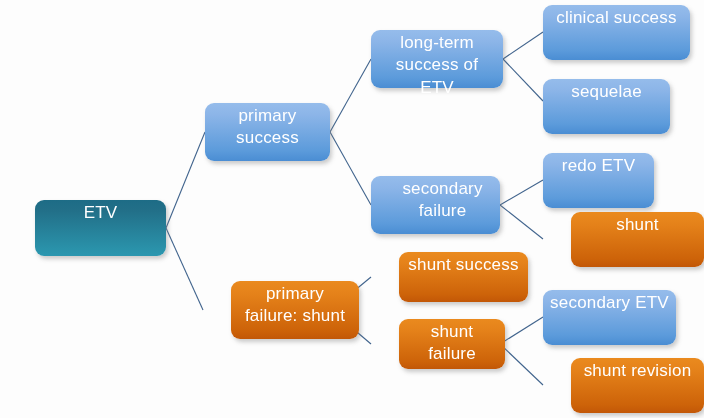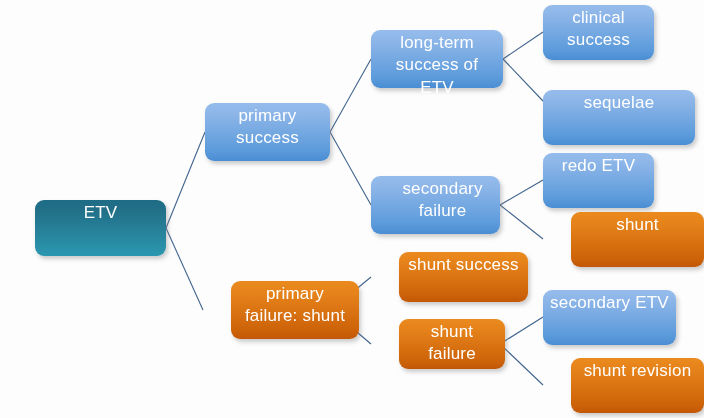--- a/index.html
+++ b/index.html
@@ -74,20 +74,20 @@
       <div class="node blue" style="left: 205px; top: 103px; width: 125px; height: 58px;"><span>primary
 success</span></div>
       <div class="node orange" style="left: 203px; top: 281px; width: 128px; height: 58px;"><span>primary
 failure: shunt</span></div>
       <div class="node blue" style="left: 371px; top: 30px; width: 132px; height: 58px;"><span>long-term
 success  of ETV</span></div>
       <div class="node blue" style="left: 371px; top: 176px; width: 129px; height: 58px; padding-left: 20px;"><span>secondary
 failure</span></div>
       <div class="node orange" style="left: 371px; top: 252px; width: 129px; height: 50px;"><span>shunt success</span></div>
       <div class="node orange" style="left: 371px; top: 319px; width: 106px; height: 50px;"><span>shunt failure</span></div>
-      <div class="node blue" style="left: 543px; top: 5px; width: 111px; height: 55px;"><span>clinical success</span></div>
-      <div class="node blue" style="left: 543px; top: 90px; width: 152px; height: 55px;"><span>sequelae</span></div>
+      <div class="node blue" style="left: 543px; top: 5px; width: 147px; height: 55px;"><span>clinical success</span></div>
+      <div class="node blue" style="left: 543px; top: 79px; width: 127px; height: 55px;"><span>sequelae</span></div>
       <div class="node blue" style="left: 543px; top: 153px; width: 111px; height: 55px;"><span>redo ETV</span></div>
       <div class="node orange" style="left: 543px; top: 212px; width: 133px; height: 55px;"><span>shunt</span></div>
       <div class="node blue" style="left: 543px; top: 290px; width: 133px; height: 55px;"><span>secondary ETV</span></div>
       <div class="node orange" style="left: 543px; top: 358px; width: 133px; height: 55px;"><span>shunt revision</span></div>
     </div>
 </div>
 
 </body></html>

